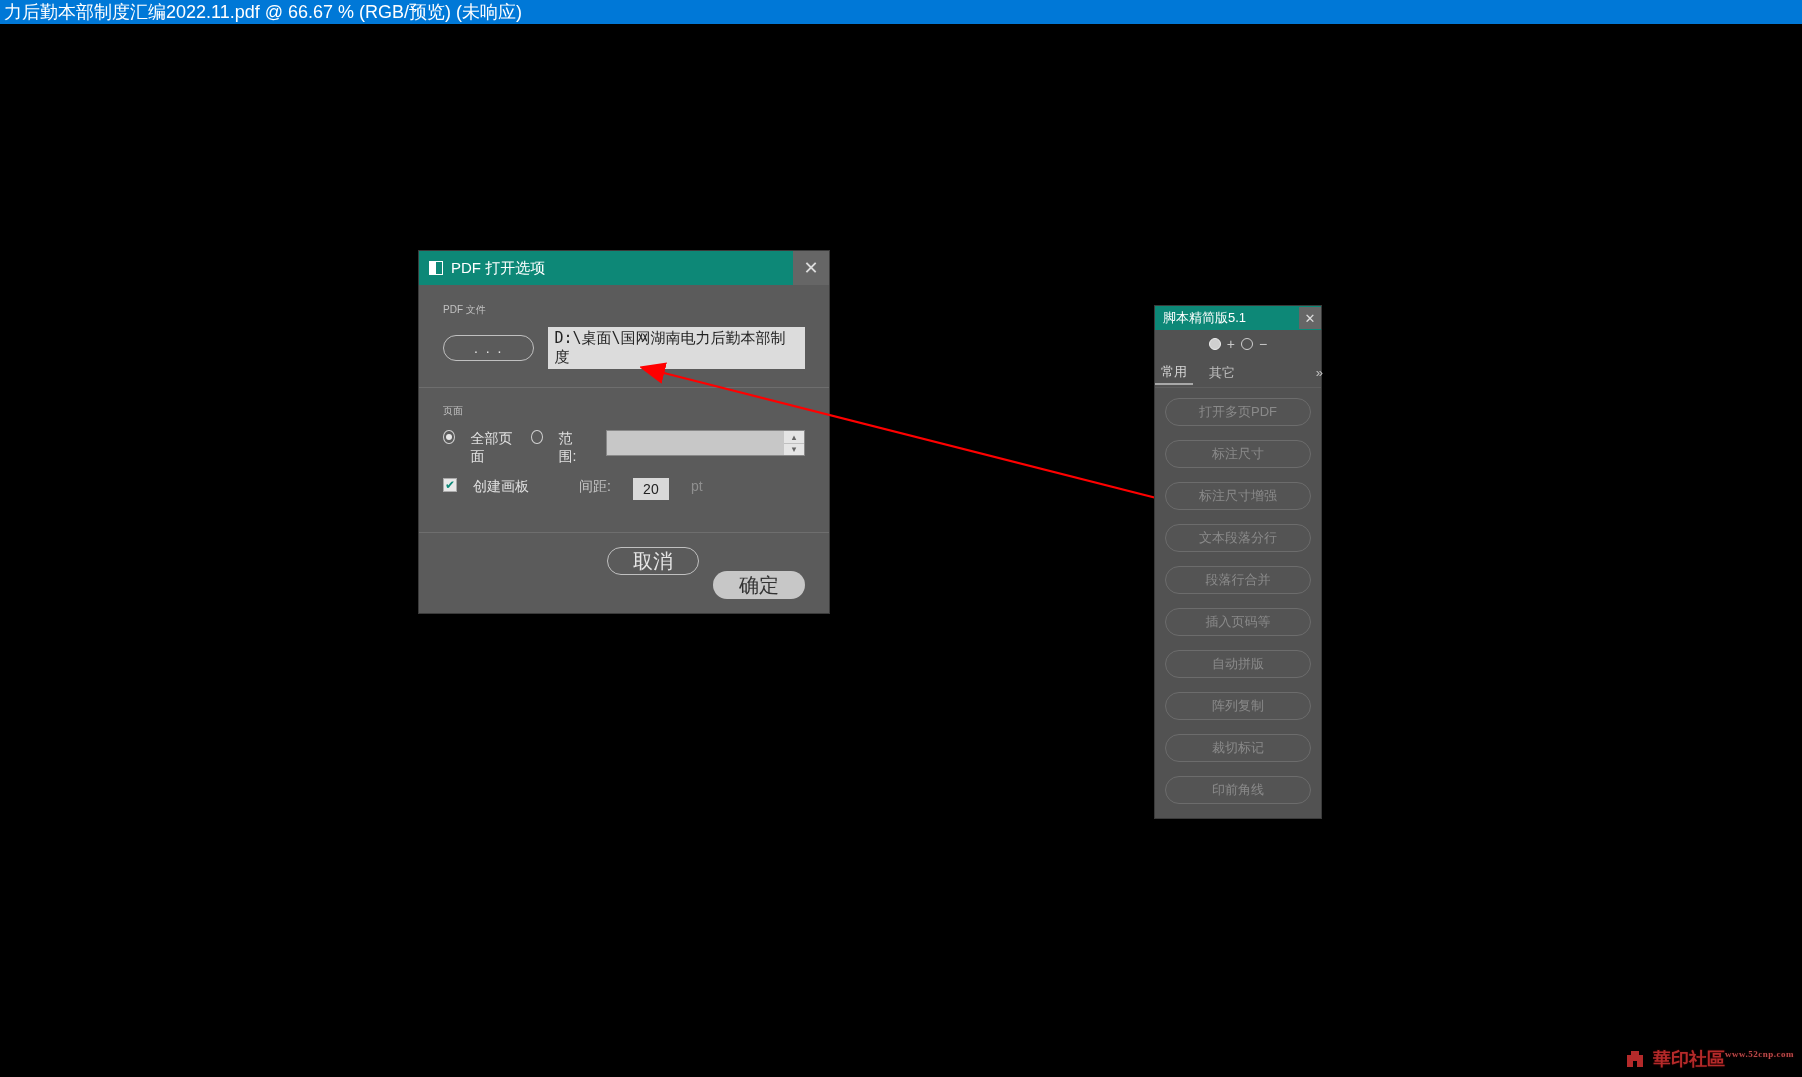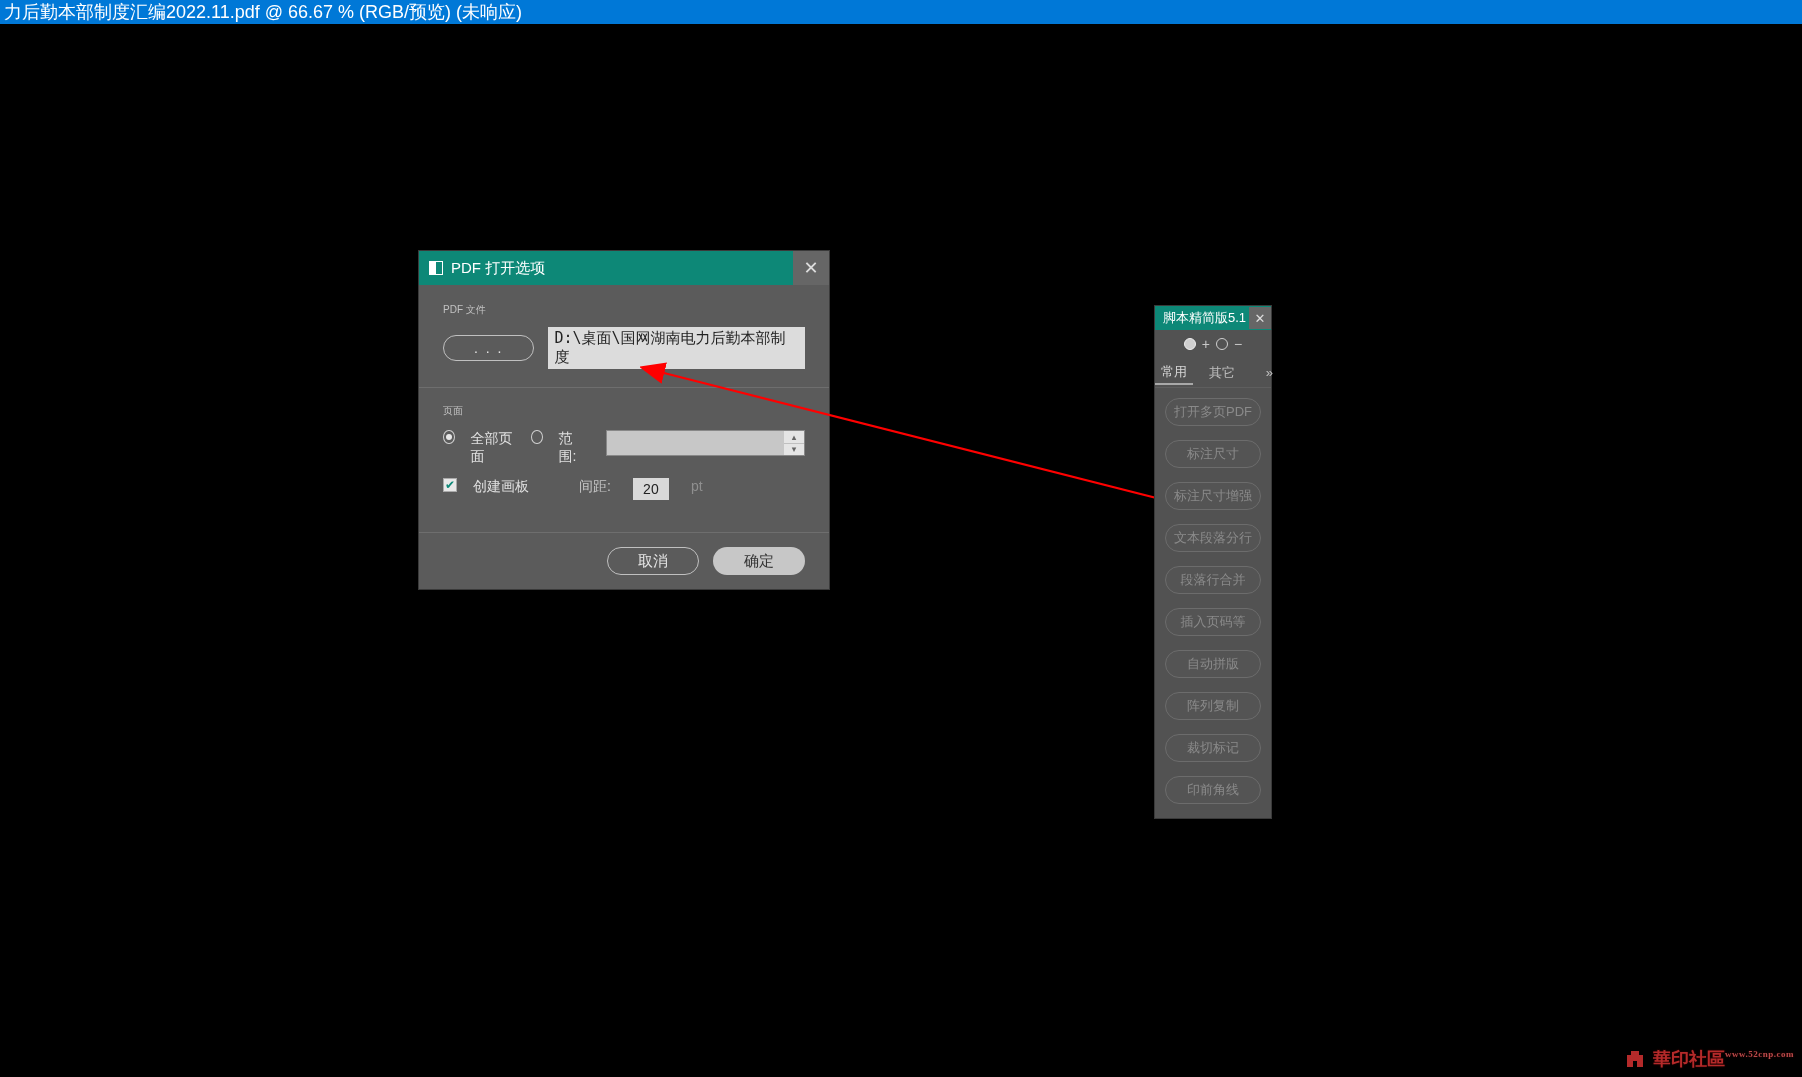--- a/index.html
+++ b/index.html
@@ -154,32 +154,32 @@
 
   .dialog-buttons {
     border-top: 1px solid #6e6e6e;
     padding: 14px 24px;
     display: flex; justify-content: flex-end; gap: 14px;
   }
   .btn {
     width: 92px; height: 28px;
     border-radius: 14px;
     display: flex; align-items: center; justify-content: center;
-    font-size: 15px;
+    font-size: 20px;
     font-family: Liberation Mono, monospace;
   }
   .btn.ghost { border: 1px solid #c0c0c0; color: #e6e6e6; }
-  .btn.primary { background: #c7c7c7; color: #333; }
+  .btn.primary { background: #c7c7c7; color: #333; margin-top: 24px; }
 
   
   .scriptpanel {
     position: absolute;
     left: 1154px;
     top: 281px;
-    width: 118px;
+    width: 168px;
     background: #525252;
     border: 1px solid #3a3a3a;
   }
   .sp-title {
     height: 24px; background: #0d8877; color: #fff;
     display: flex; align-items: center; justify-content: space-between;
     padding-left: 8px; font-size: 13px;
   }
   .sp-close {
     width: 22px; height: 22px; background: #666;

